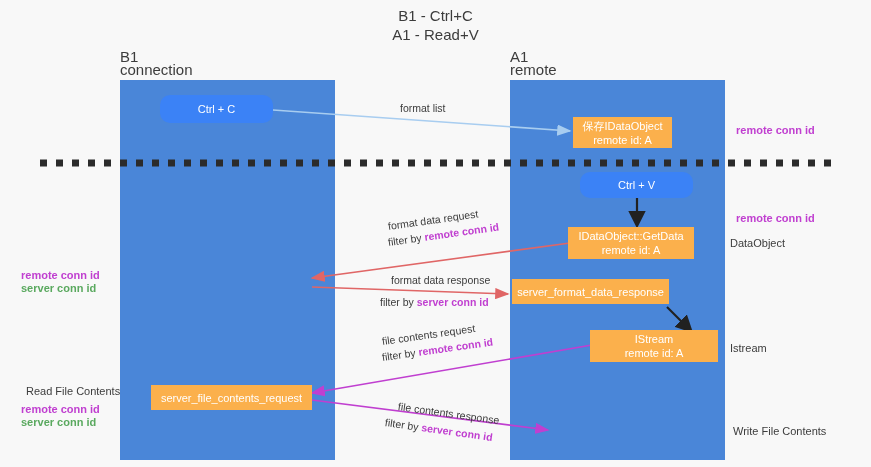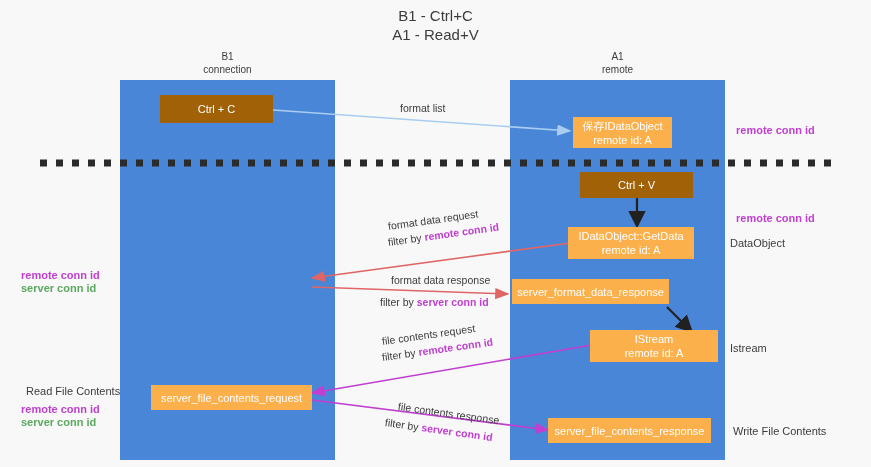--- a/index.html
+++ b/index.html
@@ -28,23 +28,23 @@
     width: 871px;
     text-align: center;
     font-size: 15px;
     color: #3c3c3c;
     line-height: 19px;
     white-space: pre;
   }
 
   
   .lane-head {
-    font-size: 10px;
-    color: #3c3c3c;
-    text-align: center;
+    font-size: 15px;
+    color: #3c3c3c;
+    text-align: left;
     line-height: 13px;
     white-space: pre;
   }
 
   
   .lane {
     background: #4a86d8;
   }
 
   
@@ -52,21 +52,21 @@
     color: #ffffff;
     font-size: 11px;
     display: flex;
     align-items: center;
     justify-content: center;
     text-align: center;
     line-height: 14px;
     white-space: pre;
     box-sizing: border-box;
   }
-  .node.green { background: #a16207; }
+  .node.green { background: #3b82f6; border-radius: 10px; }
   .node.orange { background: #fbb04c; }
 
   
   .side-label {
     font-size: 11px;
     line-height: 14px;
     white-space: pre;
     color: #3c3c3c;
   }
   .lbl-magenta { color: #c03fd0; font-weight: bold; }
@@ -150,21 +150,20 @@
 remote id: A</div>
 
 
   <div class="abs node orange" style="left:512px; top:279px; width:157px; height:25px;">server_format_data_response</div>
 
   <div class="abs node orange" style="left:590px; top:330px; width:128px; height:32px;">IStream
 remote id: A</div>
 
   <div class="abs node orange" style="left:151px; top:385px; width:161px; height:25px;">server_file_contents_request</div>
 
-  <div class="abs node orange" style="left:548px; top:418px; width:163px; height:25px;">server_file_contents_response</div>
 
   <div class="abs edge-label" style="left:400px; top:101px;">format list</div>
 
   <div class="abs" style="left:388px; top:219px;">
     <div class="edge-label rot-up">format data request</div>
     <div class="edge-label rot-up" style="margin-top:1px;">
       <span>filter by </span><b class="lbl-magenta">remote conn id</b>
     </div>
   </div>
 

